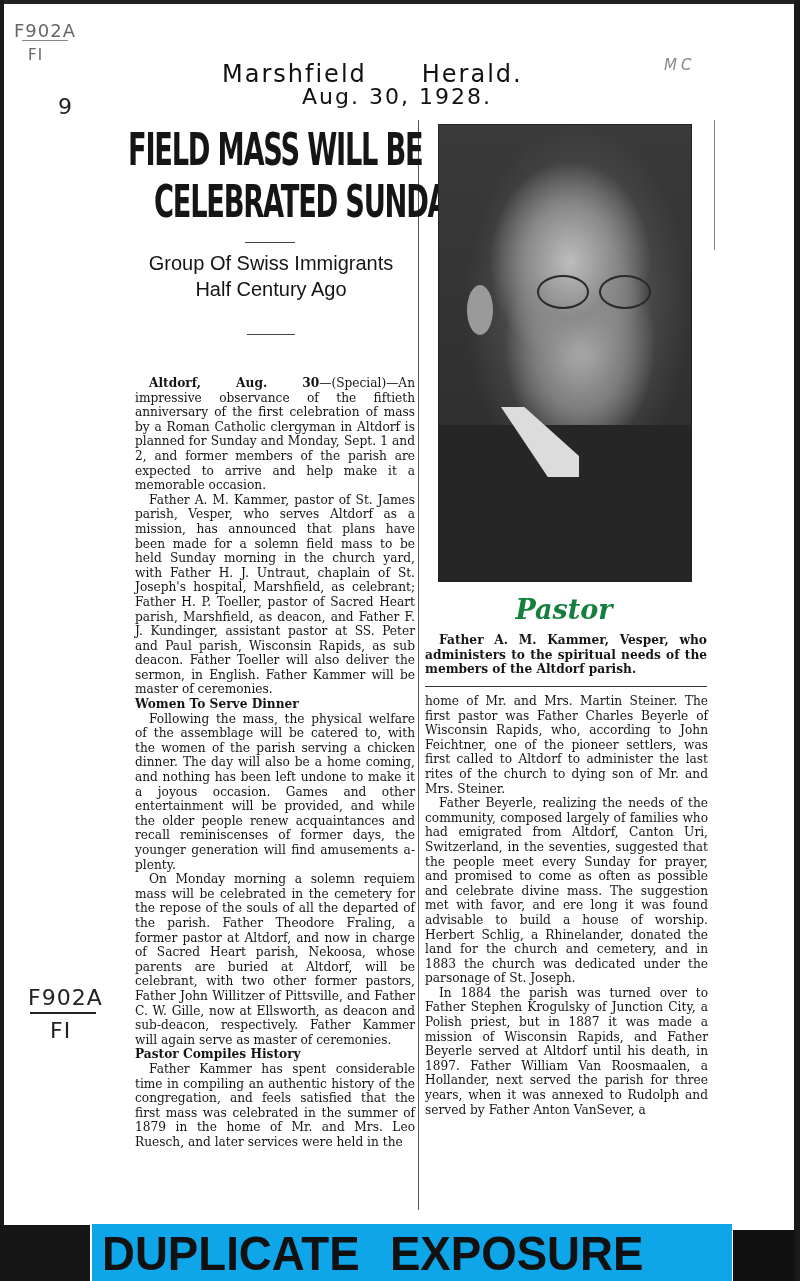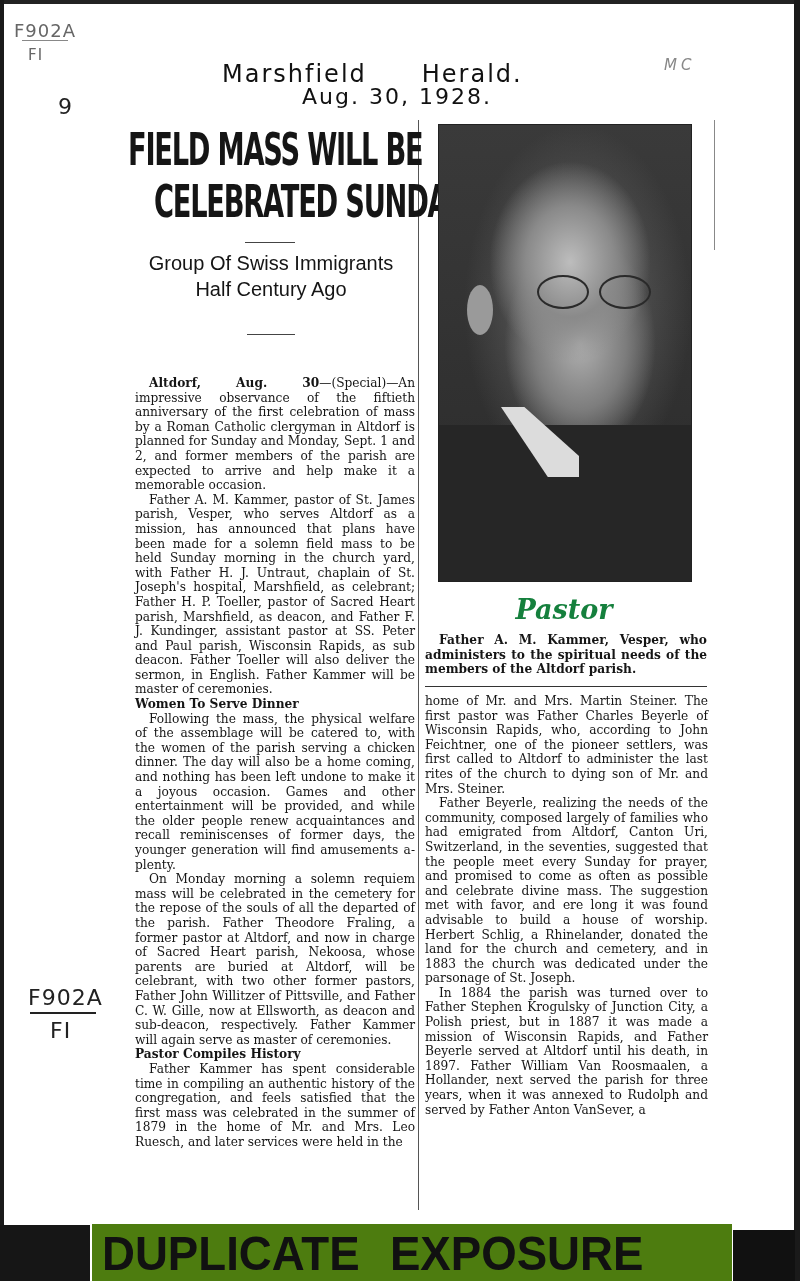--- a/index.html
+++ b/index.html
@@ -96,21 +96,21 @@
     font-family: "DejaVu Serif", serif; font-style: italic; font-weight: bold;
     font-size: 27px; color: #15803d;
   }
   .caption {
     position: absolute; left: 425px; top: 633px; width: 282px;
     font-family: "DejaVu Serif", serif; font-size: 12.2px; line-height: 14.6px;
     text-align: justify; text-indent: 14px; color: #151515; font-weight: bold;
   }
   .footer-banner {
     position: absolute; left: 92px; top: 1224px; width: 640px; height: 57px;
-    background: #4d7c0f;
+    background: #0ea5e9;
   }
   .footer-banner .text {
     position: absolute; left: 10px; top: 2px;
     font-family: "Liberation Sans", sans-serif; font-weight: bold;
     font-size: 48px; letter-spacing: 0px; color: #111;
     transform: scaleX(0.95); transform-origin: left top; white-space: nowrap;
   }
   .footer-banner .text span.gap { display: inline-block; width: 32px; }
   .footer-block {
     position: absolute; left: 733px; top: 1230px; width: 62px; height: 51px; background: #111;

